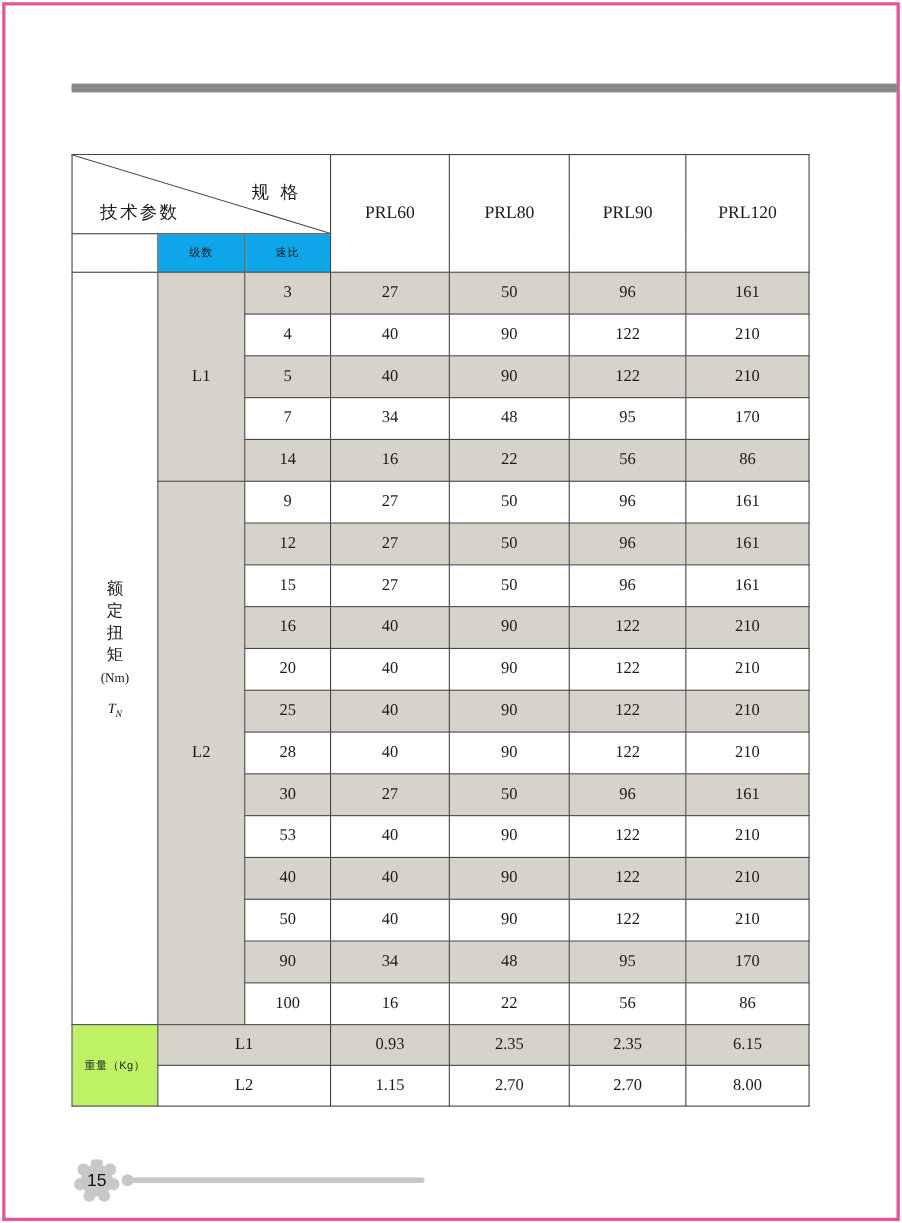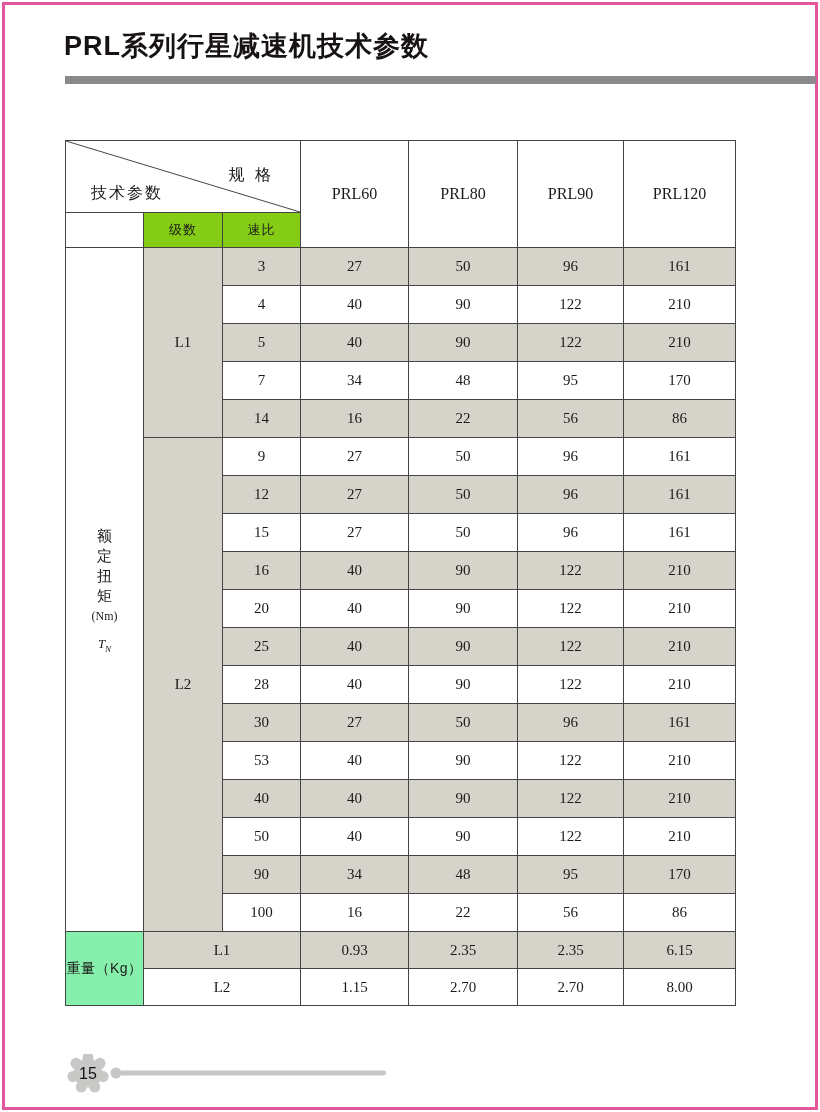--- a/index.html
+++ b/index.html
@@ -34,44 +34,43 @@
   tbody tr.weight-row { height:37px; }
   th.prl-head { font-weight:normal; font-size:16px; font-family:Liberation Serif, serif; background:#ffffff; }
   td.corner { position:relative; background:#ffffff; }
   .corner svg.diag { position:absolute; inset:0; width:100%; height:100%; display:block; }
   .corner-top {
     position:absolute; top:24px; right:26px; font-size:16px; letter-spacing:3px; white-space:nowrap;
   }
   .corner-bottom {
     position:absolute; left:13px; top:42px; font-size:16px; letter-spacing:2px; white-space:nowrap;margin-left:12px;
   }
-  td.subhead { font-size:13px; letter-spacing:1px; background:#84cc16;font-family:Liberation Mono, monospace; }
+  td.subhead { font-size:10px; letter-spacing:1px; background:#0ea5e9;font-family:Liberation Mono, monospace; }
   td.empty-head { background:#ffffff; }
   .shade { background:var(--shade-color,#d6d3cb); }
   td.num-cell { font-family:"Liberation Serif", serif; font-size:15px; }
   td.stage-cell { font-family:"Liberation Serif", serif; font-size:15px; }
   td.torque-cell { background:#ffffff; }
   .torque-wrap { display:flex; flex-direction:column; align-items:center; }
   .vert-text { font-size:15px; line-height:20px; letter-spacing:0; color:#232021; }
   .torque-unit { font-size:12px; margin-top:3px; font-family:"Liberation Serif", serif; }
   .torque-symbol { font-size:13px; margin-top:12px; font-family:"Liberation Serif", serif; font-style:italic; }
   .torque-symbol sub { font-size:9px; font-style:italic; }
-  td.weight-label-cell { background:#86efac; font-size:14px; letter-spacing:0.5px; }
+  td.weight-label-cell { background:#bef264; font-size:10px; letter-spacing:0.5px; }
   .footer-deco { position:absolute; left:63px; top:1054px; }
   .footer-deco text {
     font-family:"Liberation Sans", sans-serif; font-size:16px; fill:#141414;
   }
 </style>
 </head>
 <body>
 
 <div class="page" style="--frame-color: #e2579c; --bar-color: #8b898b; --shade-color: #d6d3cb;">
   <div class="frame"></div>
 
-  <h1 class="title">PRL系列行星减速机技术参数</h1>
   <div class="title-bar"></div>
 
   <table class="spec">
     <colgroup>
       <col style="width:78px">
         <col style="width:79px">
         <col style="width:78px">
       <col style="width:108px">
         <col style="width:109px">
         <col style="width:106px">

